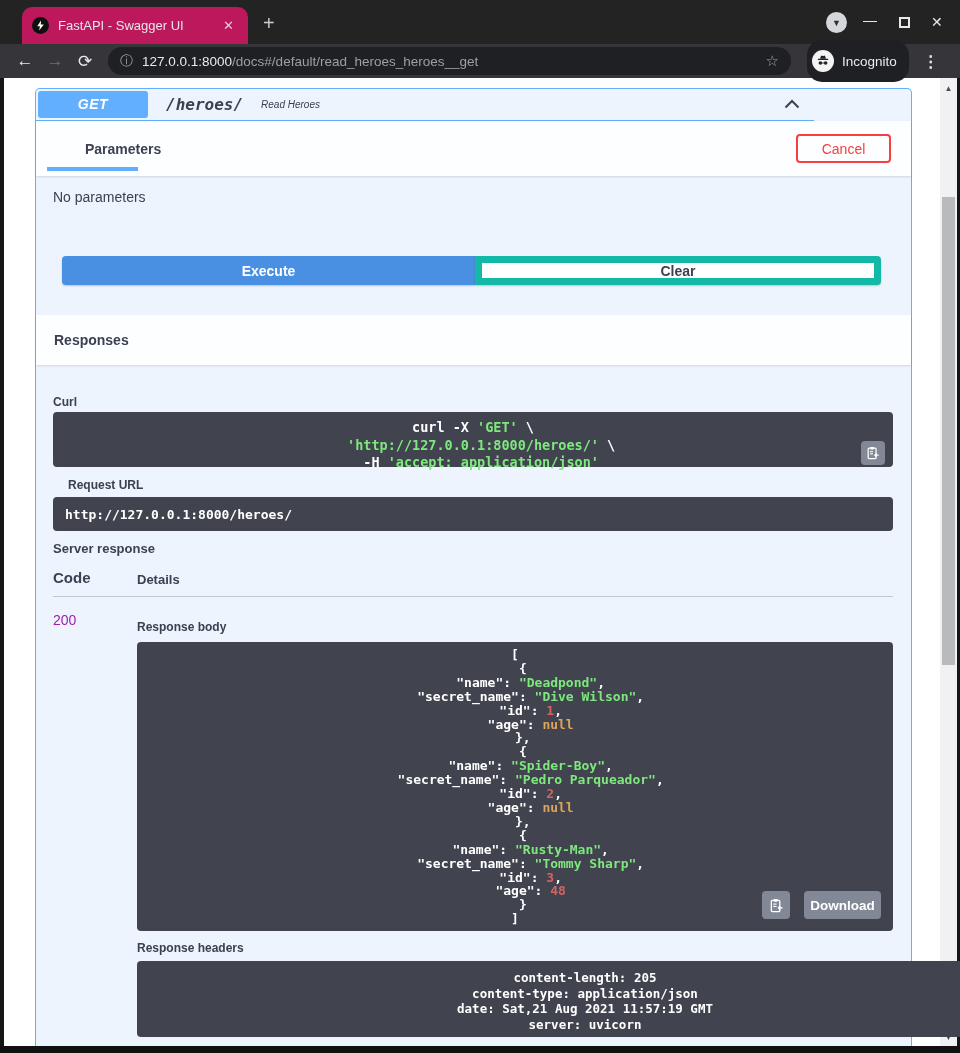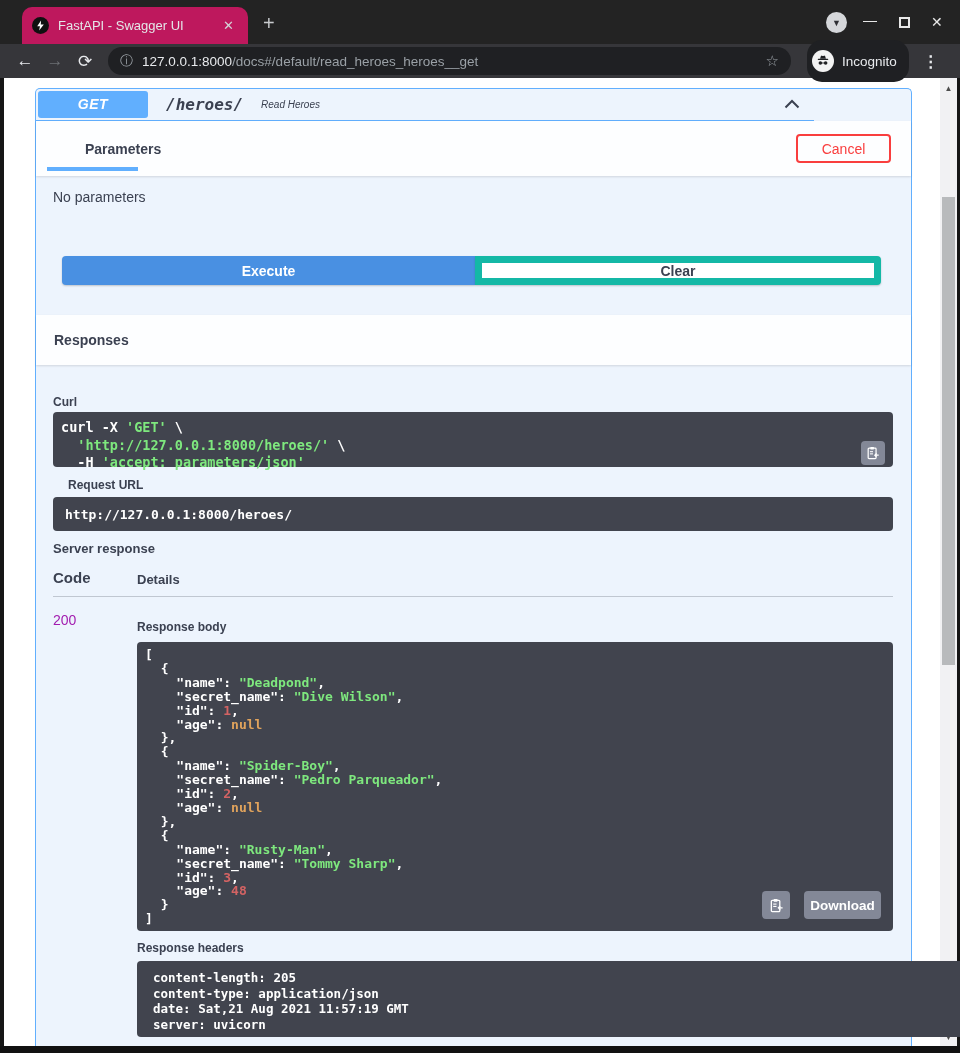--- a/index.html
+++ b/index.html
@@ -86,21 +86,21 @@
   #clear-btn { flex:1; background:#fff; border:7px solid #14b8a6; color:#3b4151;
     font-weight:bold; font-size:14px; border-radius:0 4px 4px 0; display:flex;
     align-items:center; justify-content:center; box-shadow:0 1px 2px rgba(0,0,0,.2); }
 
   #resp-header { top:315px; height:50px; padding:0 18px; }
   #resp-title { font-size:14px; font-weight:bold; color:#3b4151; }
 
   .mini-label { font-size:12px; font-weight:bold; color:#3b4151; }
   #curl-label { left:53px; top:395px; }
   .darkblock { background:#41444e; border-radius:4px;
-    font-family:"DejaVu Sans Mono", monospace; font-weight:bold; color:#fff; }
+    font-family:"DejaVu Sans Mono", monospace; font-weight:bold; color:#fff;text-align:center; }
   #curl-block { left:53px; top:412px; width:840px; height:55px; padding:7px 8px;
     font-size:13.5px; line-height:17.5px; white-space:pre; }
   .tok-str { color:#7ee87e; }
   .tok-num { color:#d36363; }
   .tok-null { color:#e0a35c; }
   .copybtn { width:24px; height:24px; background:#838897; border-radius:4px;
     display:flex; align-items:center; justify-content:center; }
   #curl-copy { left:861px; top:441px; }
 
   #requrl-label { left:68px; top:478px; }
@@ -204,21 +204,21 @@
   <div id="btn-row" class="abs">
     <div id="execute-btn">Execute</div>
     <div id="clear-btn">Clear</div>
   </div>
 
   <div id="resp-header" class="abs sec-header">
     <span id="resp-title">Responses</span>
   </div>
 
   <span id="curl-label" class="abs mini-label">Curl</span>
-  <div id="curl-block" class="abs darkblock"><div><span>curl -X </span><span class="tok-str">'GET'</span><span> \</span></div><div><span>  </span><span class="tok-str">'http://127.0.0.1:8000/heroes/'</span><span> \</span></div><div><span>  -H </span><span class="tok-str">'accept: parameters/json'</span></div></div>
+  <div id="curl-block" class="abs darkblock"><div><span>curl -X </span><span class="tok-str">'GET'</span><span> \</span></div><div><span>  </span><span class="tok-str">'http://127.0.0.1:8000/heroes/'</span><span> \</span></div><div><span>  -H </span><span class="tok-str">'accept: application/json'</span></div></div>
   <div id="curl-copy" class="abs copybtn">
     <svg width="14" height="14" viewBox="0 0 16 16">
         <rect x="2.5" y="2.5" width="9" height="12" rx="1" fill="none" stroke="#fff" stroke-width="1.4"></rect>
         <rect x="5" y="1" width="4" height="3" rx="0.5" fill="#fff"></rect>
         <line x1="4.5" y1="6.5" x2="8" y2="6.5" stroke="#fff" stroke-width="1.2"></line>
         <line x1="4.5" y1="9" x2="8" y2="9" stroke="#fff" stroke-width="1.2"></line>
         <path d="M14.5 10.5 L10.5 10.5 M12 8.5 L10 10.5 L12 12.5" stroke="#fff" stroke-width="1.3" fill="none"></path>
       </svg>
   </div>
 

